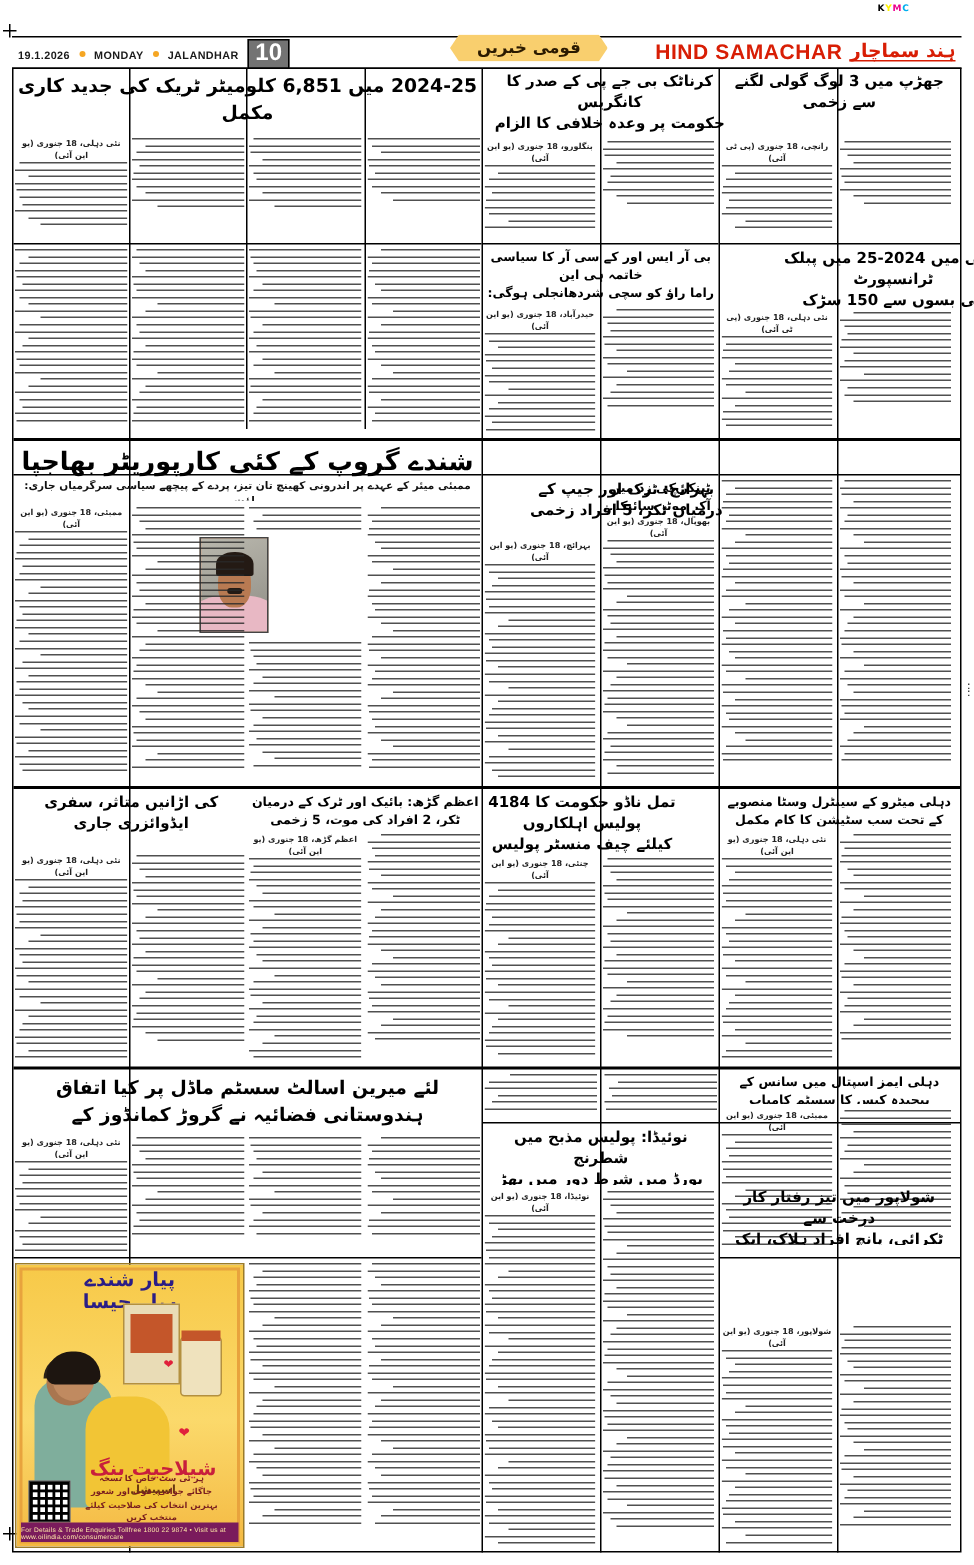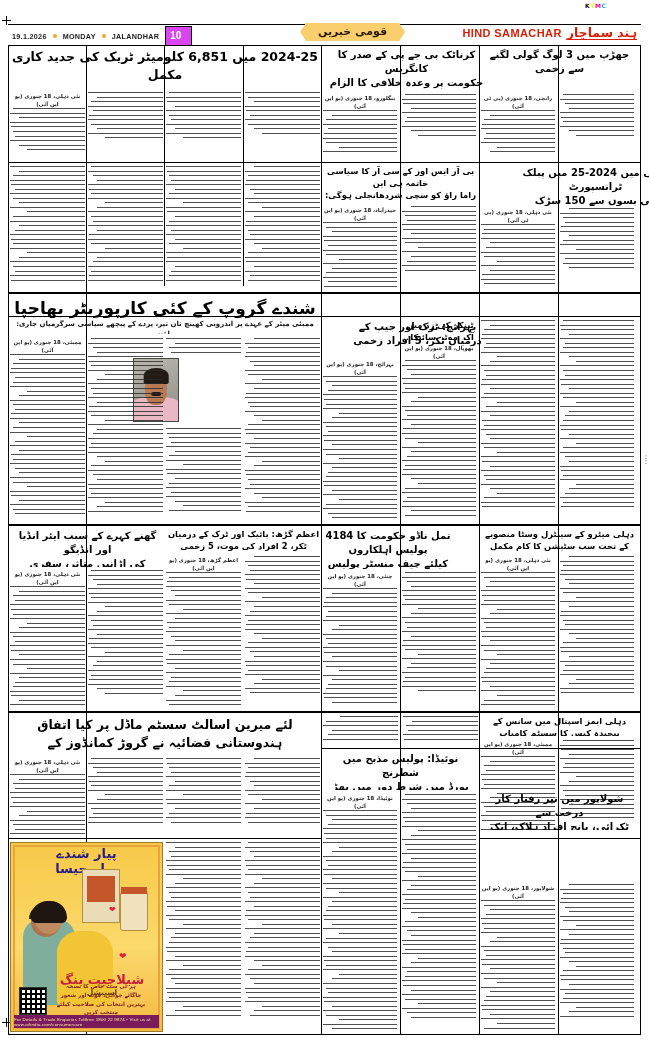--- a/index.html
+++ b/index.html
@@ -23,33 +23,33 @@
   .dots{position:absolute;right:2px;top:455px;font-size:7px;line-height:5px;color:#000;}
 
   
   .masthead{position:absolute;left:8px;top:24px;width:633px;height:20px;
     border-top:1.6px solid #000;border-bottom:1.6px solid #000;
     display:flex;align-items:center;}
   .mh-left{position:absolute;right:4px;top:1px;display:flex;align-items:center;gap:5px;}
   .logo-ur{font-size:12.5px;font-weight:bold;color:#d81e05;
     font-family:"DejaVu Sans",sans-serif;letter-spacing:-.3px;
     border-bottom:1.2px solid #d81e05;padding-bottom:0px;line-height:13px;}
-  .logo-en{font-size:11px;font-weight:bold;color:#d81e05;letter-spacing:.4px;
+  .logo-en{font-size:14px;font-weight:bold;color:#d81e05;letter-spacing:.4px;
     font-family:"Liberation Sans",sans-serif;}
   .mh-center{position:absolute;left:292px;top:-2px;}
   .ribbon{background:#f9cf6e;border:0;padding:2px 18px 3px 18px;
     font-size:11px;font-weight:bold;color:#2b1a00;
     clip-path:polygon(6px 0,calc(100% - 6px) 0,100% 50%,calc(100% - 6px) 100%,6px 100%,0 50%);}
   .mh-right{position:absolute;left:4px;top:1px;display:flex;align-items:center;gap:6px;
     font-family:"Liberation Sans",sans-serif;}
   .mh-right .txt{font-size:7.2px;font-weight:bold;letter-spacing:.3px;color:#1a1a1a;}
   .bullet{width:4px;height:4px;border-radius:50%;background:#f5a623;display:inline-block;}
-  .pageno{background:#d946ef;color:#fff;font-size:10px;font-weight:bold;
+  .pageno{background:#737373;color:#fff;font-size:16px;font-weight:bold;
     padding:0px 4px 1px 4px;line-height:17px;font-family:"Liberation Sans",sans-serif;
-    border:1.5px solid #000;min-width:17px;text-align:left;}
+    border:1.5px solid #000;min-width:17px;text-align:right;}
 
   
   .frame{position:absolute;left:8px;top:45px;width:633px;height:990px;
     border:1px solid #000;box-sizing:border-box;}
 
   
   .vrule{position:absolute;width:1px;background:#000;}
   .hrule{position:absolute;height:1px;background:#000;}
   .hrule.thick{height:1.8px;}
 
@@ -867,21 +867,20 @@
       <div class="ln s5"></div>
         <div class="ln s3"></div>
         <div class="ln s6"></div>
         <div class="ln s1"></div>
       <div class="ln s2"></div>
         <div class="ln s4"></div>
     </div>
   </div>
 
   <div class="col" style="left:10px;top:529px;width:155px;height:38px;">
-    <div class="hl sm">گھنے کہرے کے سبب ایئر انڈیا اور انڈیگو</div>
     <div class="hl sm">کی اڑانیں متاثر، سفری ایڈوائزری جاری</div>
   </div>
   <div class="col" style="left:10px;top:570px;width:75px;height:136px;">
     <div class="byline">نئی دہلی، 18 جنوری (یو این آئی)</div>
     <div class="body">
       <div class="ln s1"></div>
         <div class="ln s3"></div>
         <div class="ln s2"></div>
         <div class="ln s6"></div>
       <div class="ln s1"></div>

